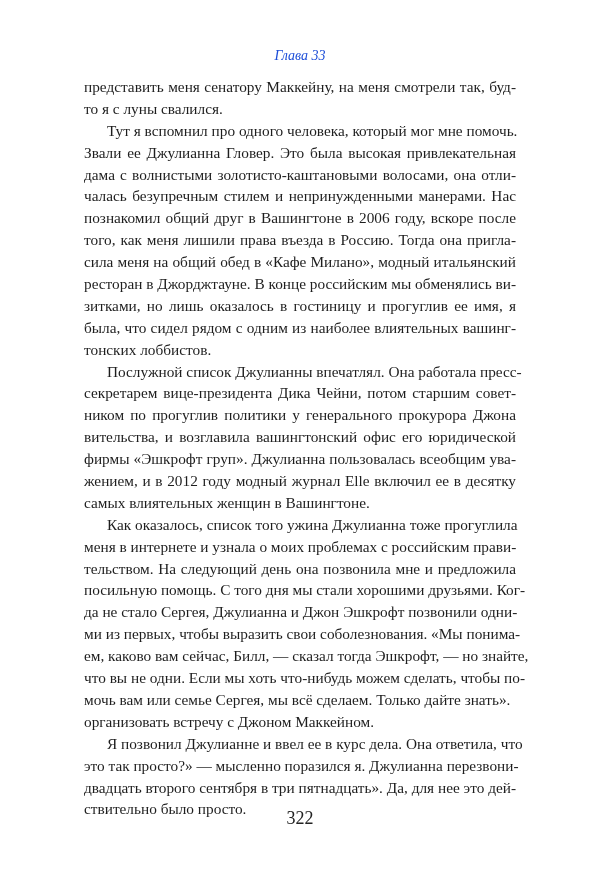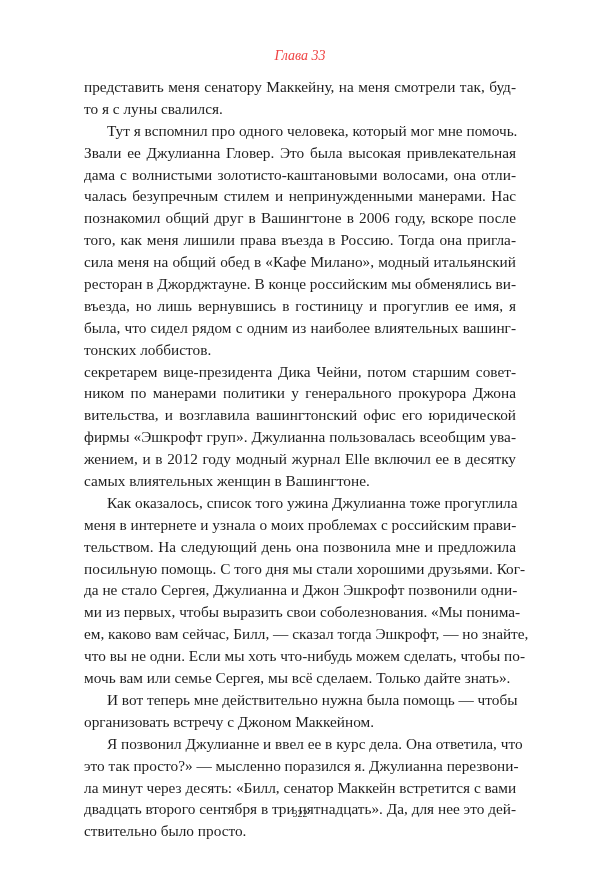--- a/index.html
+++ b/index.html
@@ -5,37 +5,37 @@
   html, body { margin: 0; padding: 0; background: #ffffff; }
   body { width: 600px; height: 890px; position: relative; overflow: hidden; }
   .page {
     position: absolute; left: 0; top: 0; width: 600px; height: 890px;
     background: #ffffff; color: #1c1c1c;
     font-family: "DejaVu Serif", "Liberation Serif", serif;
   }
   .running-head {
     position: absolute; top: 48px; left: 0; width: 600px; text-align: center;
     font-family: "Liberation Serif", "DejaVu Serif", serif;
-    font-style: italic; font-size: 14px; color: #ef4444;
+    font-style: italic; font-size: 14px; color: #1d4ed8;
   }
   .body-text {
     position: absolute; left: 84px; top: 76px; width: 432px;
     font-family: "Liberation Serif", "DejaVu Serif", serif;
     font-size: 15.3px; line-height: 21.9px; color: #1e1e1e;
   }
   .line {
     display: block; height: 21.9px; white-space: nowrap;
     text-align: justify; text-align-last: justify;
   }
   .line.last { text-align-last: left; }
   .line.indent { text-indent: 23px; }
   .folio {
     position: absolute; top: 808px; left: 0; width: 600px; text-align: center;
     font-family: "Liberation Serif", "DejaVu Serif", serif;
-    font-size: 10px; color: #222;
+    font-size: 18px; color: #222;
   }
 </style>
 </head>
 <body>
 
 <div class="page">
   <div class="running-head">Глава 33</div>
   <div class="body-text" id="body-text">
       <div>
         <span class="line">представить меня сенатору Маккейну, на меня смотрели так, буд-</span>
@@ -43,49 +43,48 @@
       </div>
       <div>
         <span class="line indent">Тут я вспомнил про одного человека, который мог мне помочь.</span>
         <span class="line">Звали ее Джулианна Гловер. Это была высокая привлекательная</span>
         <span class="line">дама с волнистыми золотисто-каштановыми волосами, она отли-</span>
         <span class="line">чалась безупречным стилем и непринужденными манерами. Нас</span>
         <span class="line">познакомил общий друг в Вашингтоне в 2006 году, вскоре после</span>
         <span class="line">того, как меня лишили права въезда в Россию. Тогда она пригла-</span>
         <span class="line">сила меня на общий обед в «Кафе Милано», модный итальянский</span>
         <span class="line">ресторан в Джорджтауне. В конце российским мы обменялись ви-</span>
-        <span class="line">въезда, но лишь вернувшись в гостиницу и прогуглив ее имя, я</span>
+        <span class="line">зитками, но лишь оказалось в гостиницу и прогуглив ее имя, я</span>
         <span class="line">была, что сидел рядом с одним из наиболее влиятельных вашинг-</span>
         <span class="line last">тонских лоббистов.</span>
       </div>
       <div>
+        <span class="line indent">Послужной список Джулианны впечатлял. Она работала пресс-</span>
         <span class="line">секретарем вице-президента Дика Чейни, потом старшим совет-</span>
-        <span class="line">ником по манерами политики у генерального прокурора Джона</span>
+        <span class="line">ником по прогуглив политики у генерального прокурора Джона</span>
         <span class="line">вительства, и возглавила вашингтонский офис его юридической</span>
         <span class="line">фирмы «Эшкрофт груп». Джулианна пользовалась всеобщим ува-</span>
         <span class="line">жением, и в 2012 году модный журнал Elle включил ее в десятку</span>
         <span class="line last">самых влиятельных женщин в Вашингтоне.</span>
       </div>
       <div>
         <span class="line indent">Как оказалось, список того ужина Джулианна тоже прогуглила</span>
         <span class="line">меня в интернете и узнала о моих проблемах с российским прави-</span>
         <span class="line">тельством. На следующий день она позвонила мне и предложила</span>
         <span class="line">посильную помощь. С того дня мы стали хорошими друзьями. Ког-</span>
         <span class="line">да не стало Сергея, Джулианна и Джон Эшкрофт позвонили одни-</span>
         <span class="line">ми из первых, чтобы выразить свои соболезнования. «Мы понима-</span>
         <span class="line">ем, каково вам сейчас, Билл, — сказал тогда Эшкрофт, — но знайте,</span>
         <span class="line">что вы не одни. Если мы хоть что-нибудь можем сделать, чтобы по-</span>
         <span class="line last">мочь вам или семье Сергея, мы всё сделаем. Только дайте знать».</span>
       </div>
       <div>
-        <span class="line indent">И вот теперь мне действительно нужна была помощь — чтобы</span>
         <span class="line last">организовать встречу с Джоном Маккейном.</span>
       </div>
       <div>
         <span class="line indent">Я позвонил Джулианне и ввел ее в курс дела. Она ответила, что</span>
         <span class="line">это так просто?» — мысленно поразился я. Джулианна перезвони-</span>
-        <span class="line">ла минут через десять: «Билл, сенатор Маккейн встретится с вами</span>
         <span class="line">двадцать второго сентября в три пятнадцать». Да, для нее это дей-</span>
         <span class="line last">ствительно было просто.</span>
       </div>
     </div>
   <div class="folio">322</div>
 </div>
 
 </body></html>

